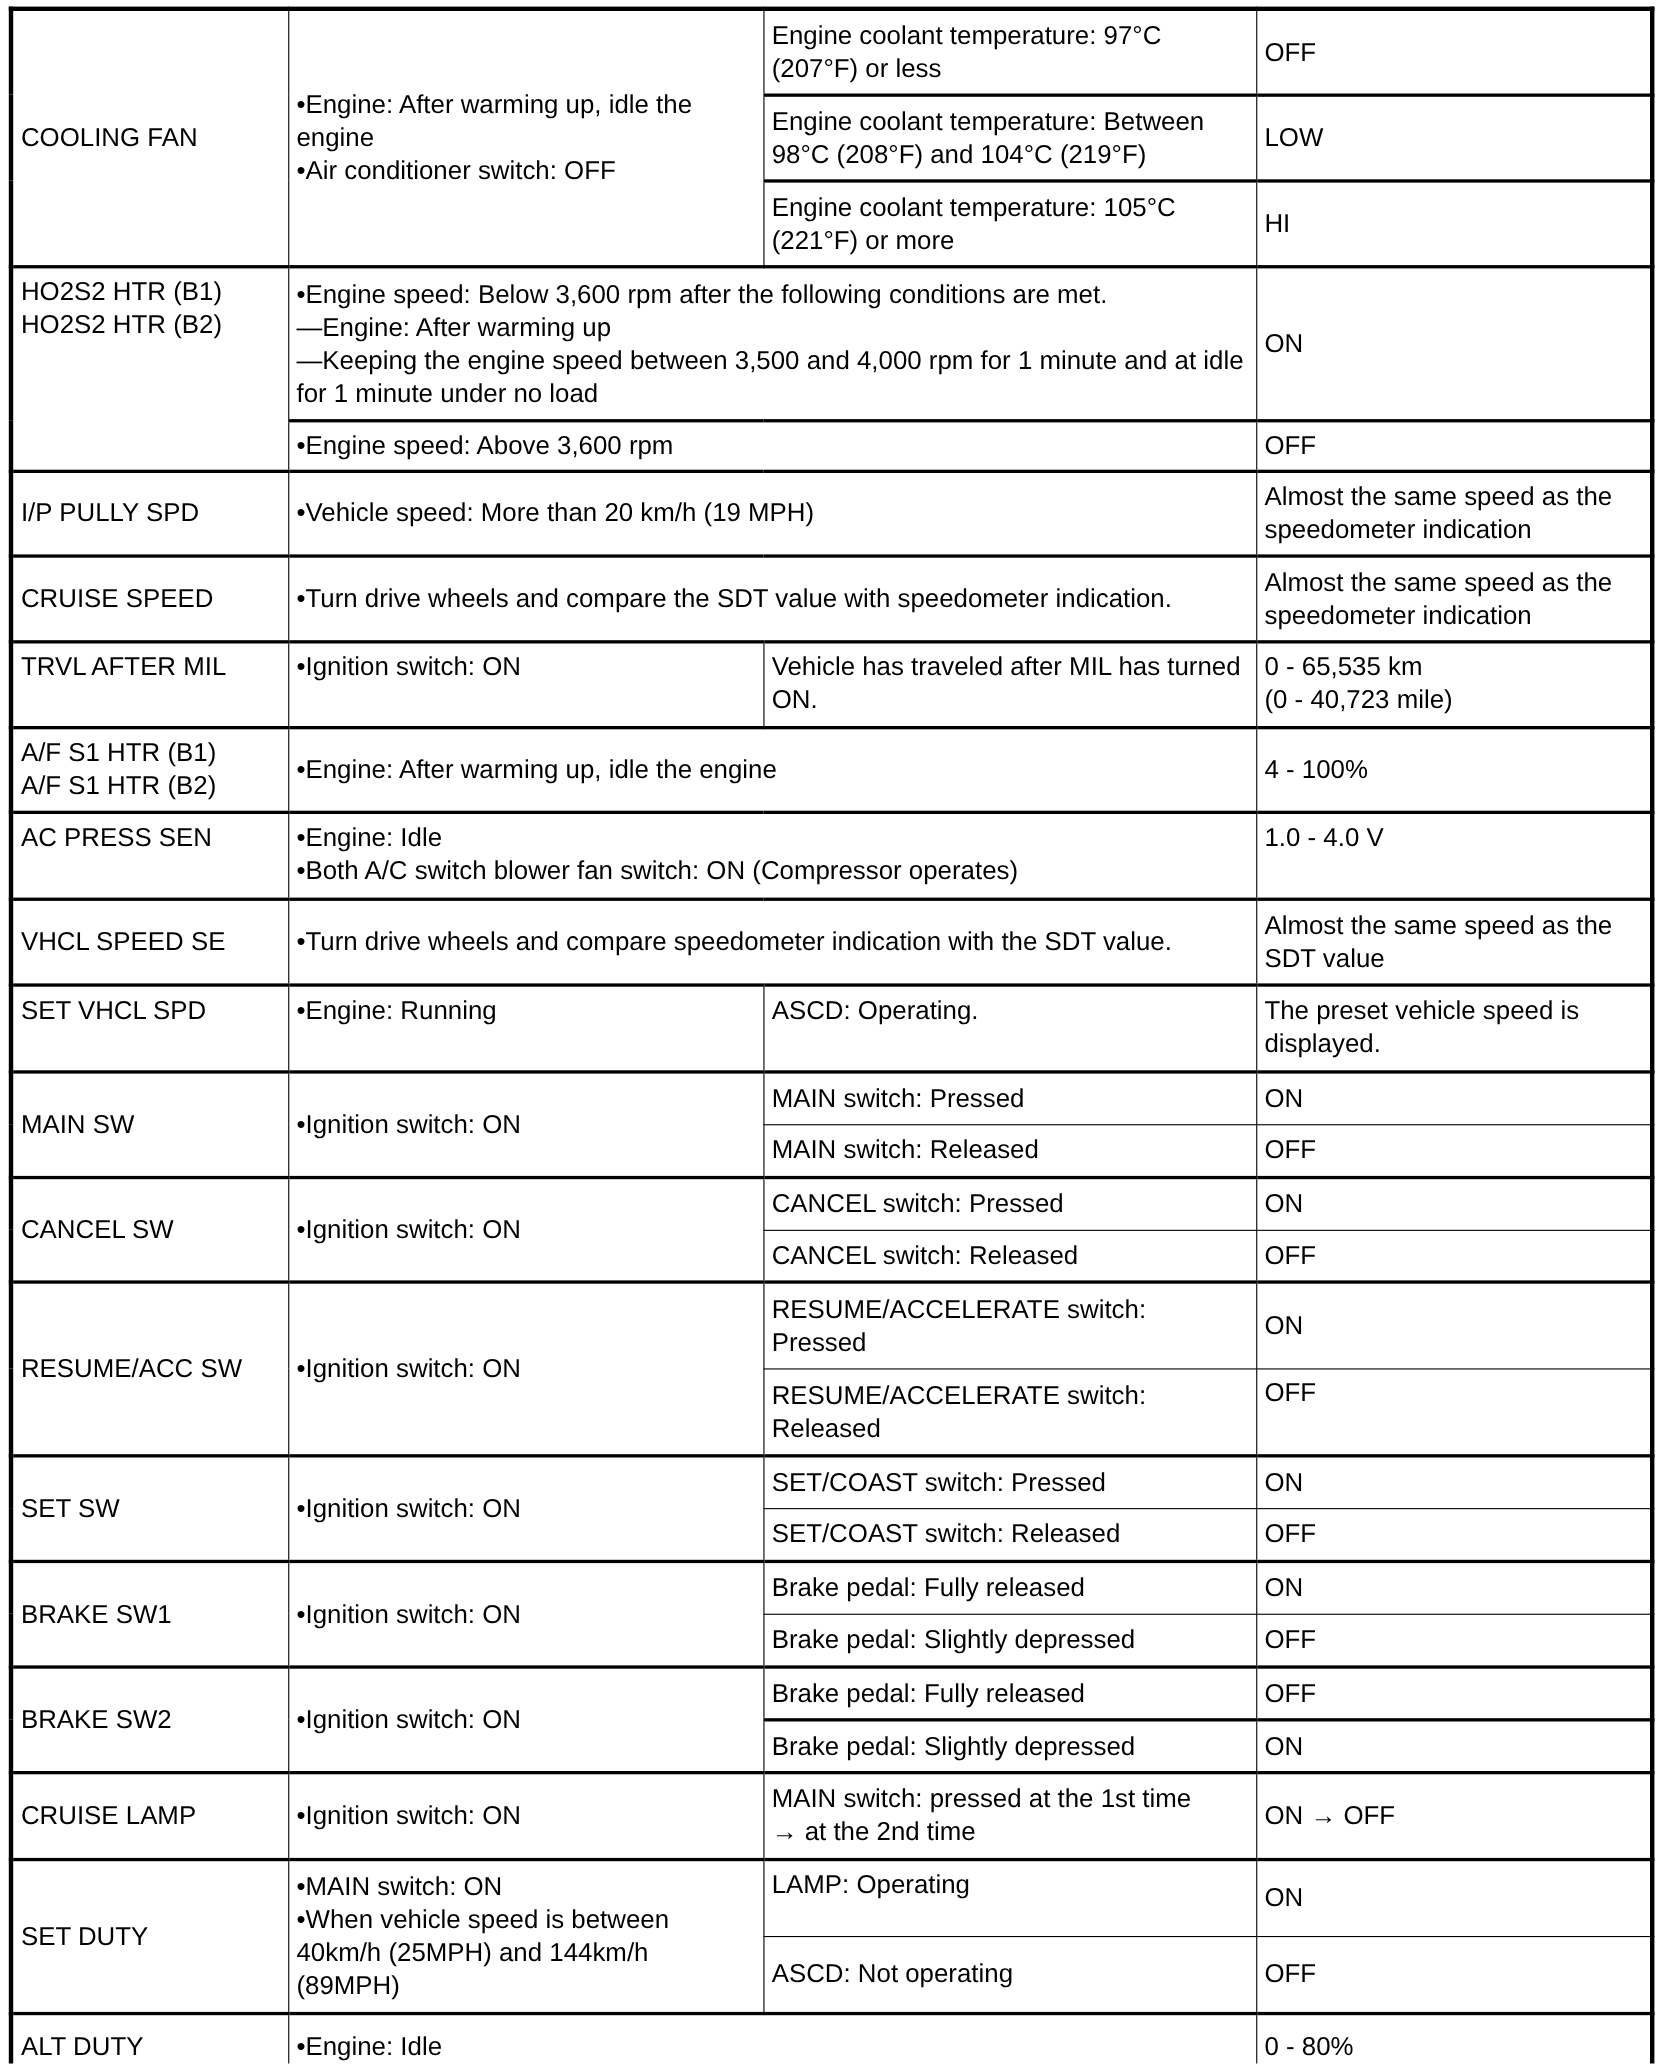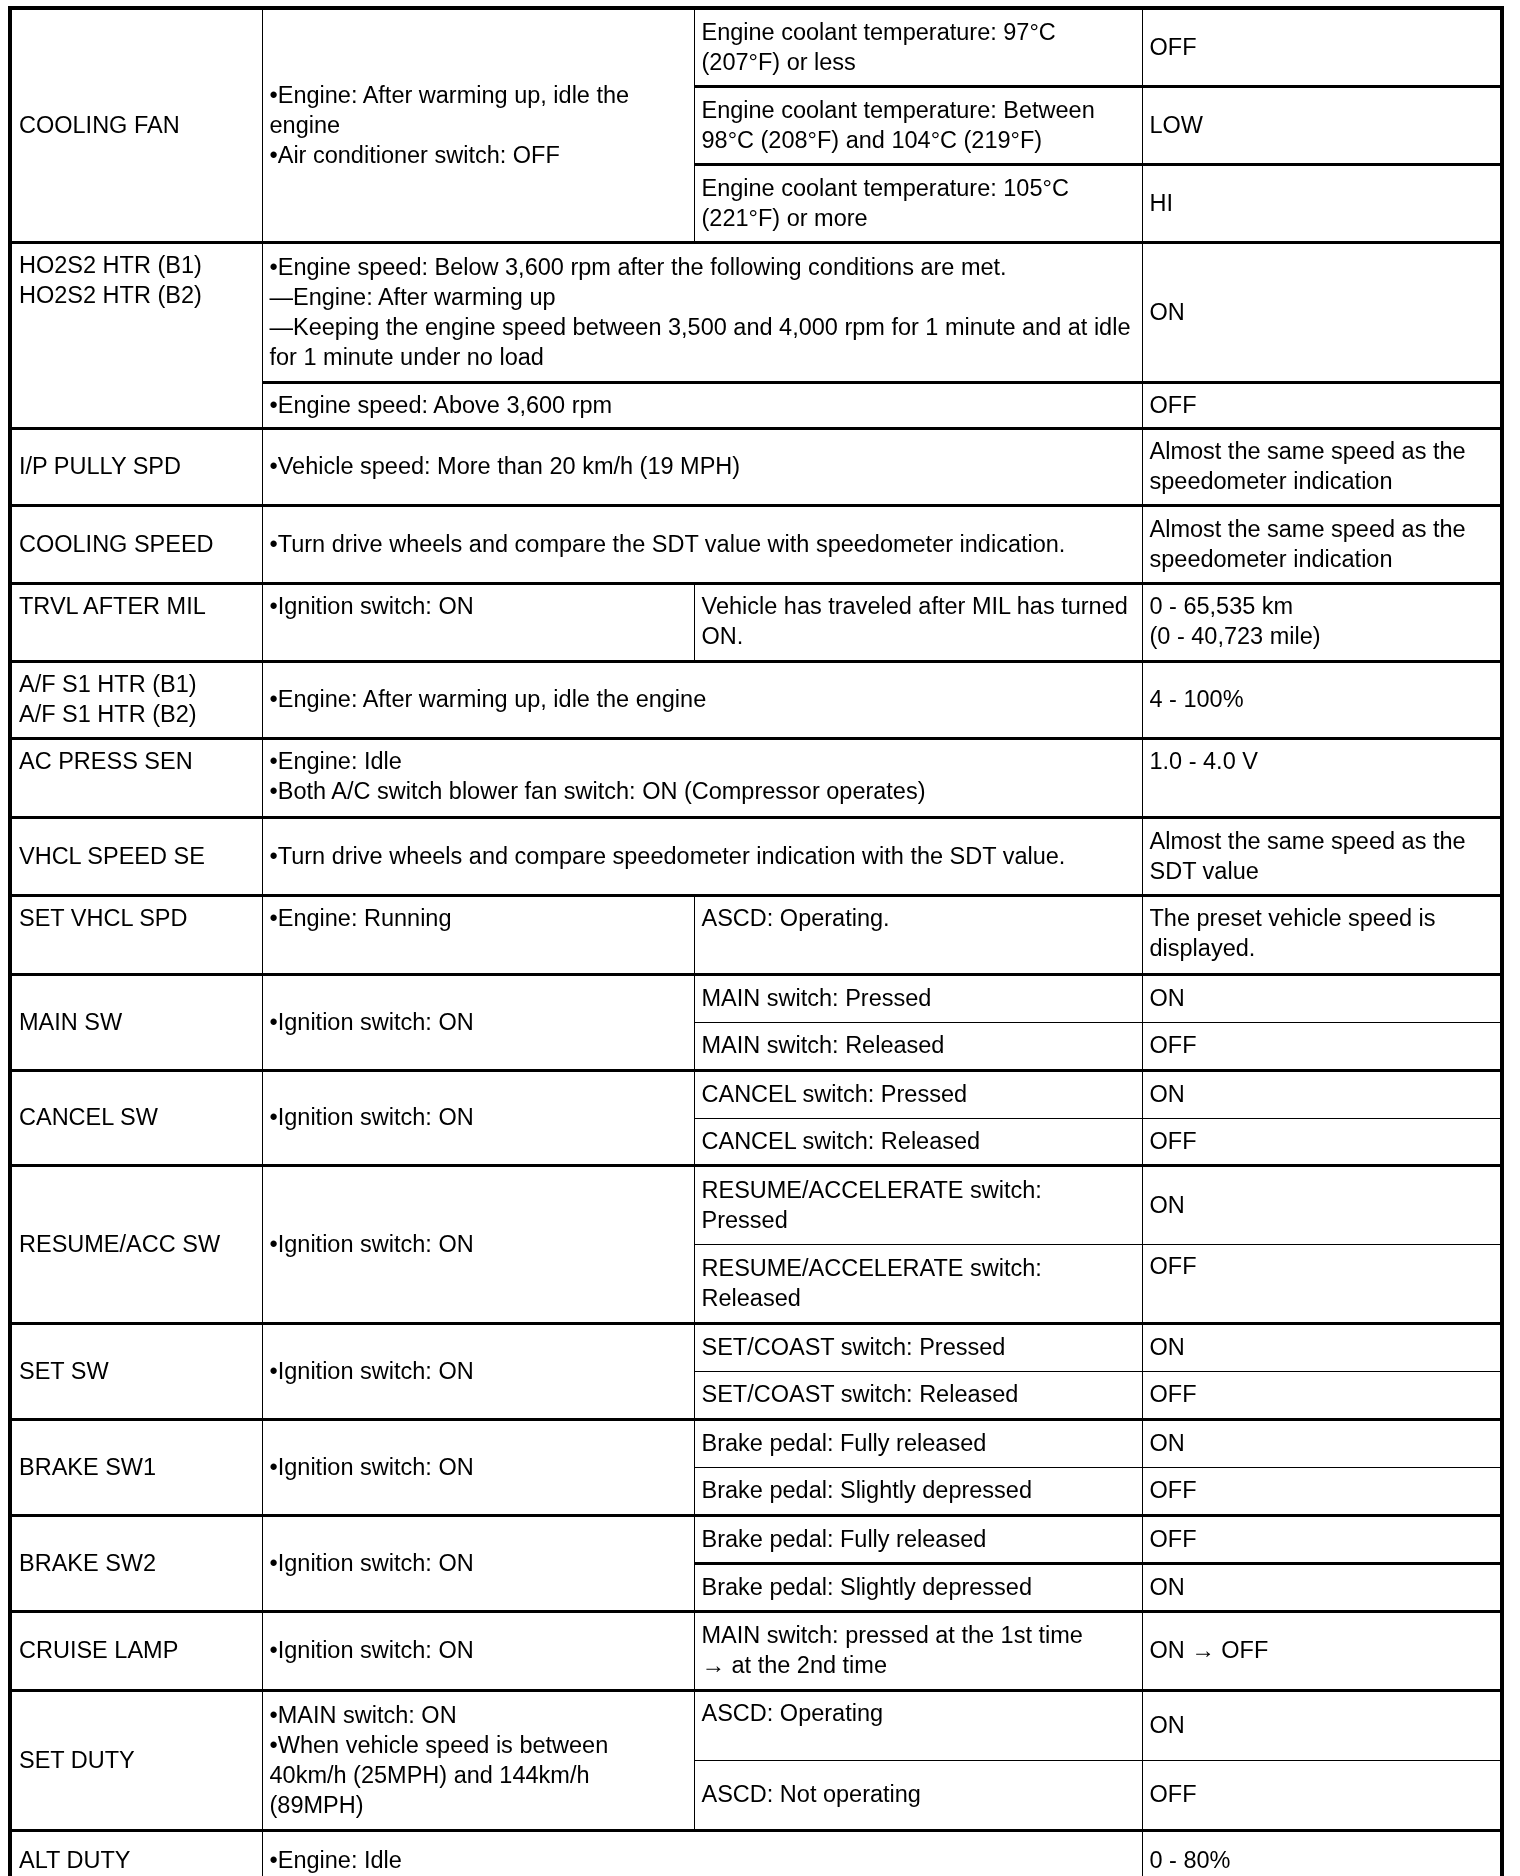--- a/index.html
+++ b/index.html
@@ -79,21 +79,21 @@
     <td class="sub">OFF</td>
   </tr>
 
   <tr class="major" style="height:77px">
     <td>I/P PULLY SPD</td>
     <td colspan="2">•Vehicle speed: More than 20 km/h (19 MPH)</td>
     <td>Almost the same speed as the speedometer indication</td>
   </tr>
 
   <tr class="major" style="height:78px">
-    <td>COOLING SPEED</td>
+    <td>CRUISE SPEED</td>
     <td colspan="2">•Turn drive wheels and compare the SDT value with speedometer indication.</td>
     <td>Almost the same speed as the speedometer indication</td>
   </tr>
 
   <tr class="major" style="height:78px">
     <td class="top">TRVL AFTER MIL</td>
     <td class="top">•Ignition switch: ON</td>
     <td class="top">Vehicle has traveled after MIL has turned ON.</td>
     <td class="top">
       <span class="ln">0 - 65,535 km</span>
@@ -207,21 +207,21 @@
     </td>
     <td>ON → OFF</td>
   </tr>
 
   <tr class="major" style="height:70px">
     <td rowspan="2">SET DUTY</td>
     <td rowspan="2">
       <span class="ln">•MAIN switch: ON</span>
       <span class="ln">•When vehicle speed is between 40km/h (25MPH) and 144km/h (89MPH)</span>
     </td>
-    <td class="top">ASCD: Operating</td>
+    <td class="top">LAMP: Operating</td>
     <td>ON</td>
   </tr>
   <tr style="height:70px">
     <td>ASCD: Not operating</td>
     <td>OFF</td>
   </tr>
 
   <tr class="major" style="height:61px">
     <td>ALT DUTY</td>
     <td colspan="2">•Engine: Idle</td>

